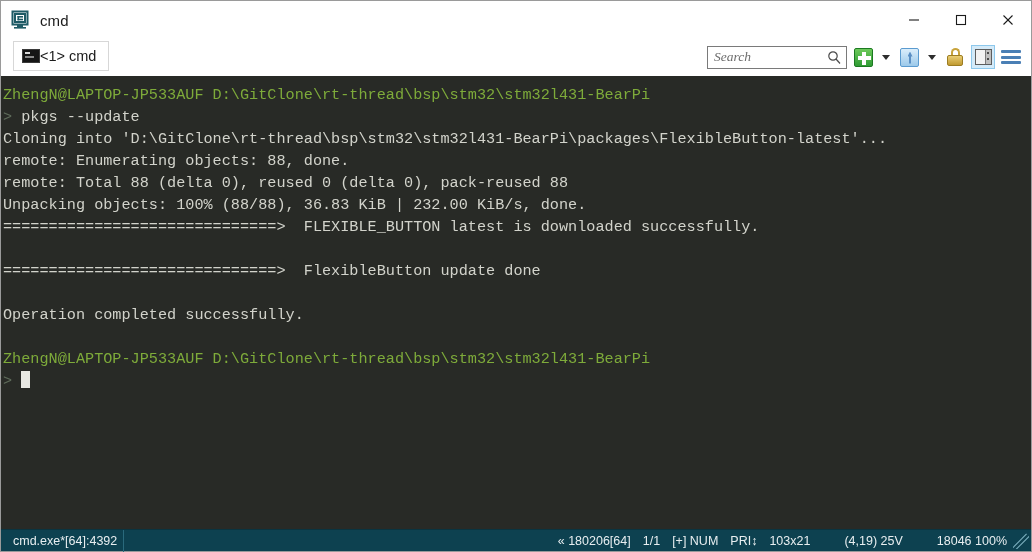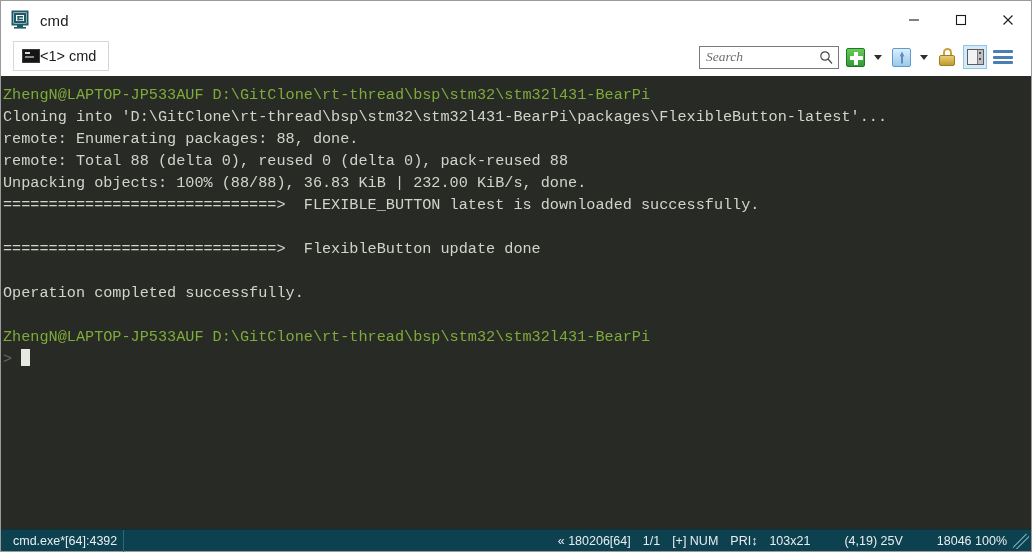--- a/index.html
+++ b/index.html
@@ -104,21 +104,21 @@
   }
   .tab-label {
     font-size: 14.5px;
     color: #1b1b1b;
     white-space: nowrap;
   }
 
   
   .toolbar {
     position: absolute;
-    right: 16px;
+    right: 8px;
     top: 2px;
     height: 32px;
     display: flex;
     align-items: center;
     gap: 4px;
   }
   .search-box {
     width: 140px;
     height: 23px;
     border: 1px solid #7a7a7a;
@@ -415,22 +415,23 @@
             <span></span>
             <span></span>
         </span>
       </div>
     </div>
   </div>
 
   <div class="terminal">
     <div id="term-body">
         <div class="term-line"><span class="c-green">ZhengN@LAPTOP-JP533AUF D:\GitClone\rt-thread\bsp\stm32\stm32l431-BearPi</span></div>
+        <div class="term-line"><span class="c-prompt">&gt; </span><span class="c-white">pkgs --update</span></div>
         <div class="term-line"><span class="c-white">Cloning into 'D:\GitClone\rt-thread\bsp\stm32\stm32l431-BearPi\packages\FlexibleButton-latest'...</span></div>
-        <div class="term-line"><span class="c-white">remote: Enumerating packages: 88, done.</span></div>
+        <div class="term-line"><span class="c-white">remote: Enumerating objects: 88, done.</span></div>
         <div class="term-line"><span class="c-white">remote: Total 88 (delta 0), reused 0 (delta 0), pack-reused 88</span></div>
         <div class="term-line"><span class="c-white">Unpacking objects: 100% (88/88), 36.83 KiB | 232.00 KiB/s, done.</span></div>
         <div class="term-line"><span class="c-white">==============================&gt;  FLEXIBLE_BUTTON latest is downloaded successfully.</span></div>
         <div class="term-line"><span class="c-white"></span></div>
         <div class="term-line"><span class="c-white">==============================&gt;  FlexibleButton update done</span></div>
         <div class="term-line"><span class="c-white"></span></div>
         <div class="term-line"><span class="c-white">Operation completed successfully.</span></div>
         <div class="term-line"><span class="c-white"></span></div>
         <div class="term-line"><span class="c-green">ZhengN@LAPTOP-JP533AUF D:\GitClone\rt-thread\bsp\stm32\stm32l431-BearPi</span></div>
         <div class="term-line"><span class="c-prompt">&gt; </span><span class="cursor"></span></div>

